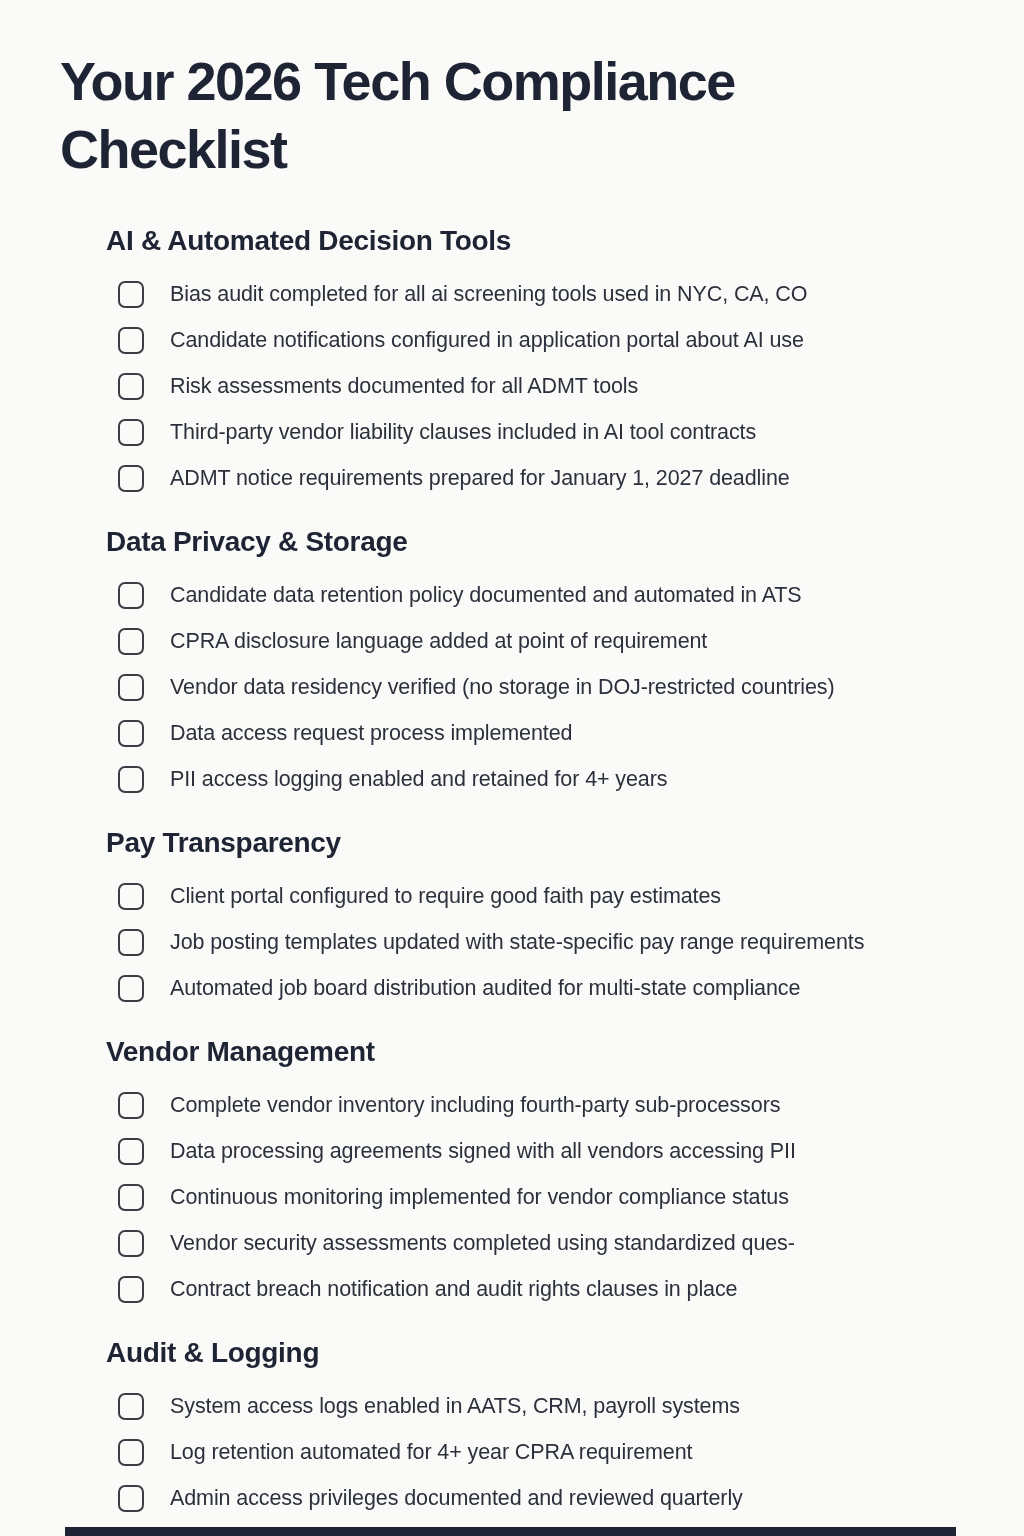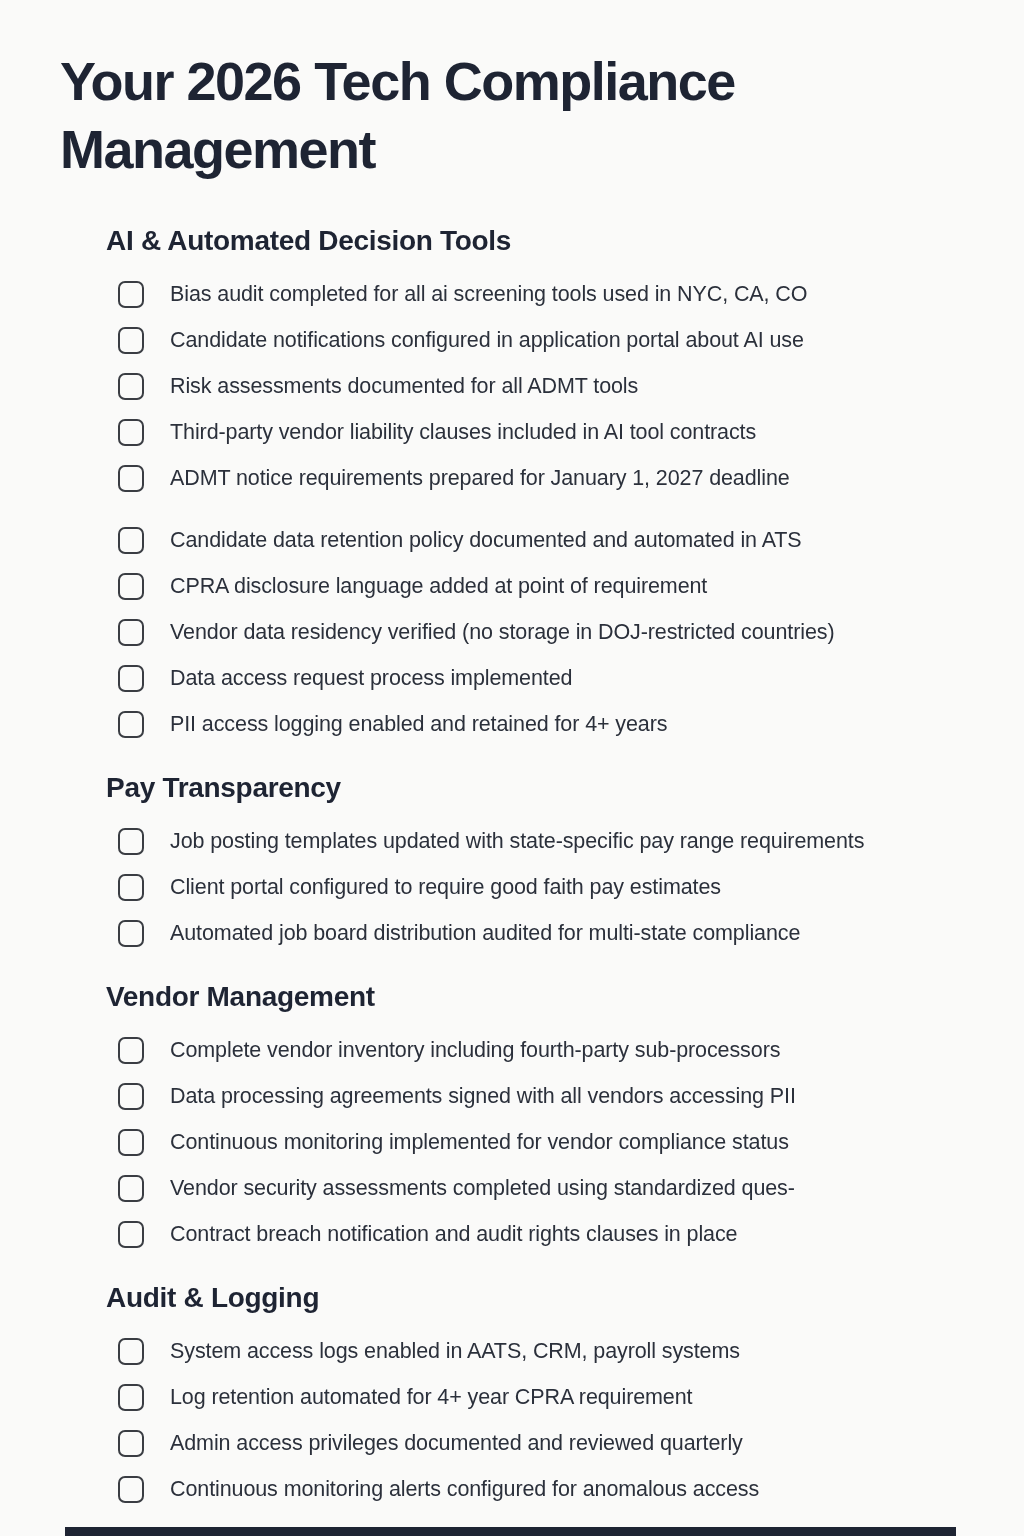--- a/index.html
+++ b/index.html
@@ -79,21 +79,21 @@
     background: #1e2433;
   }
 </style>
 </head>
 <body>
 
 <main class="page">
 
   <h1 class="title">
     <span class="line">Your 2026 Tech Compliance</span>
-    <span class="line">Management</span>
+    <span class="line">Checklist</span>
   </h1>
 
   <div>
   <section class="section">
     <h2 class="section-heading">AI &amp; Automated Decision Tools</h2>
     <div class="items">
   <div class="item">
     <span class="checkbox" role="checkbox" aria-checked="false"></span>
     <span class="item-label">Bias audit completed for all ai screening tools used in NYC, CA, CO</span>
   </div>
@@ -114,20 +114,21 @@
   </div>
 
   <div class="item">
     <span class="checkbox" role="checkbox" aria-checked="false"></span>
     <span class="item-label">ADMT notice requirements prepared for January 1, 2027 deadline</span>
   </div>
 </div>
   </section>
 
   <section class="section">
+    <h2 class="section-heading">Data Privacy &amp; Storage</h2>
     <div class="items">
   <div class="item">
     <span class="checkbox" role="checkbox" aria-checked="false"></span>
     <span class="item-label">Candidate data retention policy documented and automated in ATS</span>
   </div>
 
   <div class="item">
     <span class="checkbox" role="checkbox" aria-checked="false"></span>
     <span class="item-label">CPRA disclosure language added at point of requirement</span>
   </div>
@@ -147,30 +148,30 @@
     <span class="item-label">PII access logging enabled and retained for 4+ years</span>
   </div>
 </div>
   </section>
 
   <section class="section">
     <h2 class="section-heading">Pay Transparency</h2>
     <div class="items">
   <div class="item">
     <span class="checkbox" role="checkbox" aria-checked="false"></span>
+    <span class="item-label">Client portal configured to require good faith pay estimates</span>
+  </div>
+
+  <div class="item">
+    <span class="checkbox" role="checkbox" aria-checked="false"></span>
     <span class="item-label">Job posting templates updated with state-specific pay range requirements</span>
   </div>
 
   <div class="item">
     <span class="checkbox" role="checkbox" aria-checked="false"></span>
-    <span class="item-label">Client portal configured to require good faith pay estimates</span>
-  </div>
-
-  <div class="item">
-    <span class="checkbox" role="checkbox" aria-checked="false"></span>
     <span class="item-label">Automated job board distribution audited for multi-state compliance</span>
   </div>
 </div>
   </section>
 
   <section class="section">
     <h2 class="section-heading">Vendor Management</h2>
     <div class="items">
   <div class="item">
     <span class="checkbox" role="checkbox" aria-checked="false"></span>

